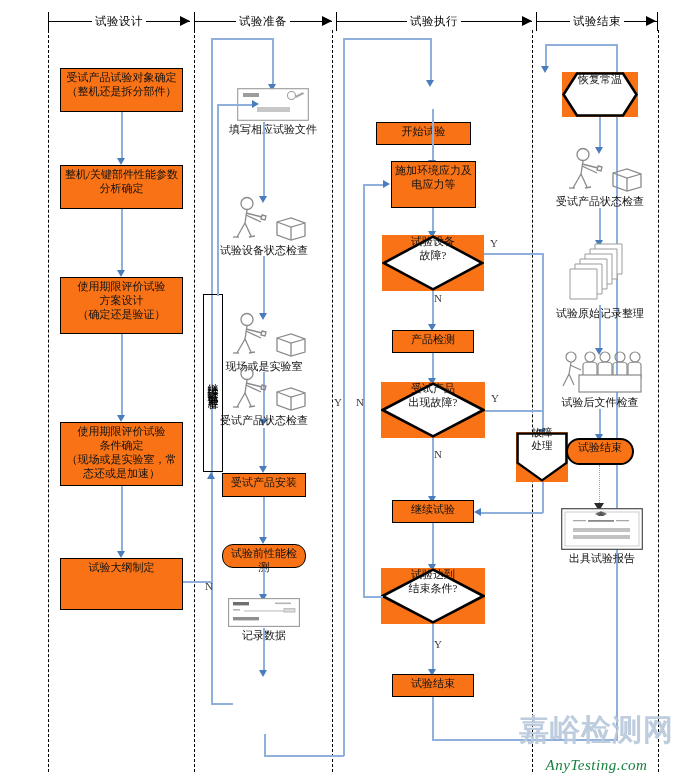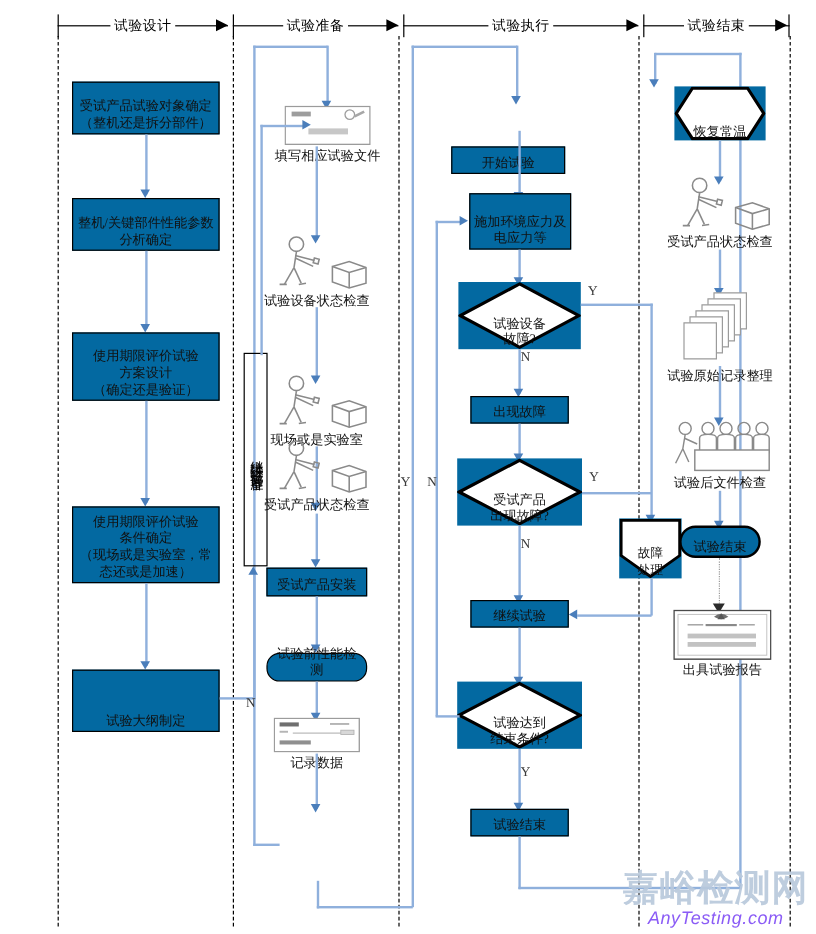--- a/index.html
+++ b/index.html
@@ -60,23 +60,23 @@
   .arw-l { border-top:4.5px solid transparent; border-bottom:4.5px solid transparent; border-right:7px solid #4a7ebb; }
   .edge-lbl {
     position:absolute; font-size:11px; color:#3a3a3a;
     font-family:"Liberation Serif",serif; background:transparent;
   }
   .ln-dot { position:absolute; border-left:1.2px dotted #9a9a9a; width:0; }
 
   
   .node {
     position:absolute;
-    display:flex; align-items:flex-end; justify-content:center; text-align:center;
+    display:flex; align-items:flex-start; justify-content:center; text-align:center;
     font-size:11px; line-height:1.28; color:#111;
-    background:#0369a1;
+    background:#f97316;
   }
   .proc {
     border:1.9px solid #000;
   }
   .proc .t { padding:1px 3px; }
   .diamond { }
   .diamond .dshape {
     position:absolute; left:0; top:0; width:100%; height:100%;
   }
   .diamond .t {
@@ -99,22 +99,22 @@
   .icon-node .cap { font-size:11px; color:#111; margin-top:1px; white-space:nowrap; }
 
   
   #wm { position:absolute; right:6px; bottom:4px; text-align:center; z-index:40; }
   #wm .cn {
     font-size:30px; font-weight:bold; color:#b9c9dc; letter-spacing:1px;
     font-family:"DejaVu Sans",sans-serif; line-height:1;
     opacity:.92;
   }
   #wm .en {
-    font-size:15px; color:#8b5cf6; font-style:italic; letter-spacing:.5px;
-    font-family:Liberation Sans, sans-serif; margin-top:1px;
+    font-size:15px; color:#15803d; font-style:italic; letter-spacing:.5px;
+    font-family:Liberation Serif, serif; margin-top:12px;
   }
 </style>
 </head>
 <body>
 
 <div id="stage">
 
   <div class="phase-hdr" style="left:48px; top:10px; width:142px;">
     <div class="bar"></div>
     <div class="tickL"></div>
@@ -361,21 +361,21 @@
   <div class="ln lnv" style="left:542px; top:253px; height:179px;"></div>
   <div class="arw arw-d" style="left:538px; top:429px;"></div>
   <div class="edge-lbl" style="left:490px; top:237px;">Y</div>
 
   <div class="ln lnv" style="left:432px; top:291px; height:37px;"></div>
   <div class="arw arw-d" style="left:428px; top:324px;"></div>
   <div class="edge-lbl" style="left:434px; top:292px;">N</div>
 
   <div class="node proc" style="left:392px; top:330px; width:82px; height:23px;">
     <div class="t">
-      <div>出现故障</div>
+      <div>产品检测</div>
     </div>
   </div>
   <div class="ln lnv" style="left:432px; top:353px; height:29px;"></div>
   <div class="arw arw-d" style="left:428px; top:378px;"></div>
 
   <div class="node diamond" style="left:381px; top:382px; width:104px; height:56px;">
     <svg class="dshape" viewBox="0 0 104 56" preserveAspectRatio="none">
       <polygon points="52,1.6 102.4,28 52,54.4 1.6,28" fill="#fff" stroke="#000" stroke-width="2.6"></polygon>
     </svg>
     <div class="t">

